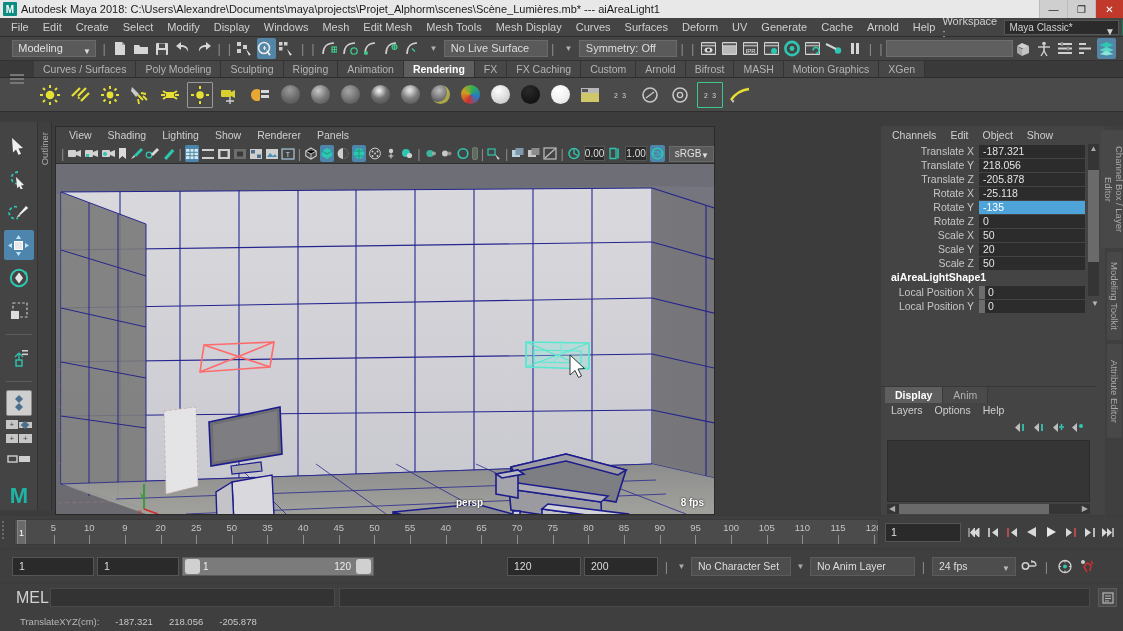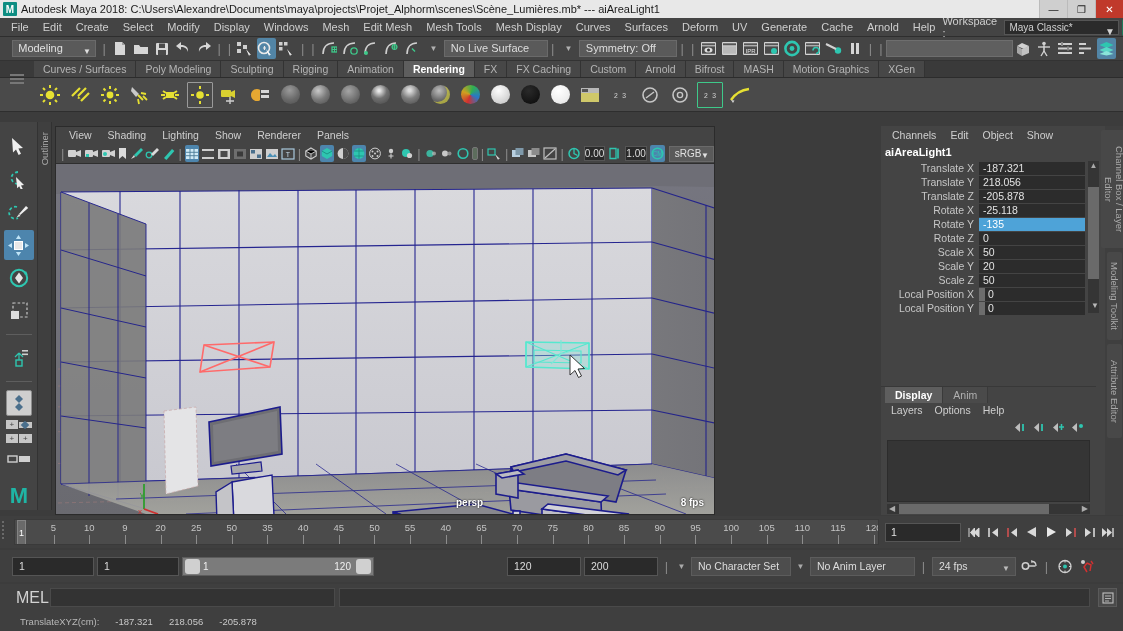--- a/index.html
+++ b/index.html
@@ -1209,21 +1209,20 @@
     </span>
   </div>
 
   <div class="rightpanel">
     <div class="cb-menubar">
       <div class="cb-menu">Channels</div>
       <div class="cb-menu">Edit</div>
       <div class="cb-menu">Object</div>
       <div class="cb-menu">Show</div>
     </div>
-    <div class="cb-nodename">aiAreaLight1</div>
 
     <div class="cb-rows">
       <div class="cb-scroll">
         <div class="up">▲</div>
         <div class="thumb"></div>
       </div>
       <div class="cb-row">
         <div class="cb-attr">Translate X</div>
         <div class="cb-val">-187.321</div>
       </div>
@@ -1254,20 +1253,21 @@
       <div class="cb-row">
         <div class="cb-attr">Scale Y</div>
         <div class="cb-val">20</div>
       </div>
       <div class="cb-row">
         <div class="cb-attr">Scale Z</div>
         <div class="cb-val">50</div>
       </div>
     </div>
 
+    <div class="cb-shapename">aiAreaLightShape1</div>
     <div class="cb-rows">
       <div class="cb-row">
         <div class="cb-attr">Local Position X</div>
         <div class="cb-val locked">0</div>
       </div>
       <div class="cb-row">
         <div class="cb-attr">Local Position Y</div>
         <div class="cb-val locked">0</div>
       </div>
       <div style="position:absolute;right:6px;top:14px;color:#b8b8b8;font-size:8px">▼</div>

